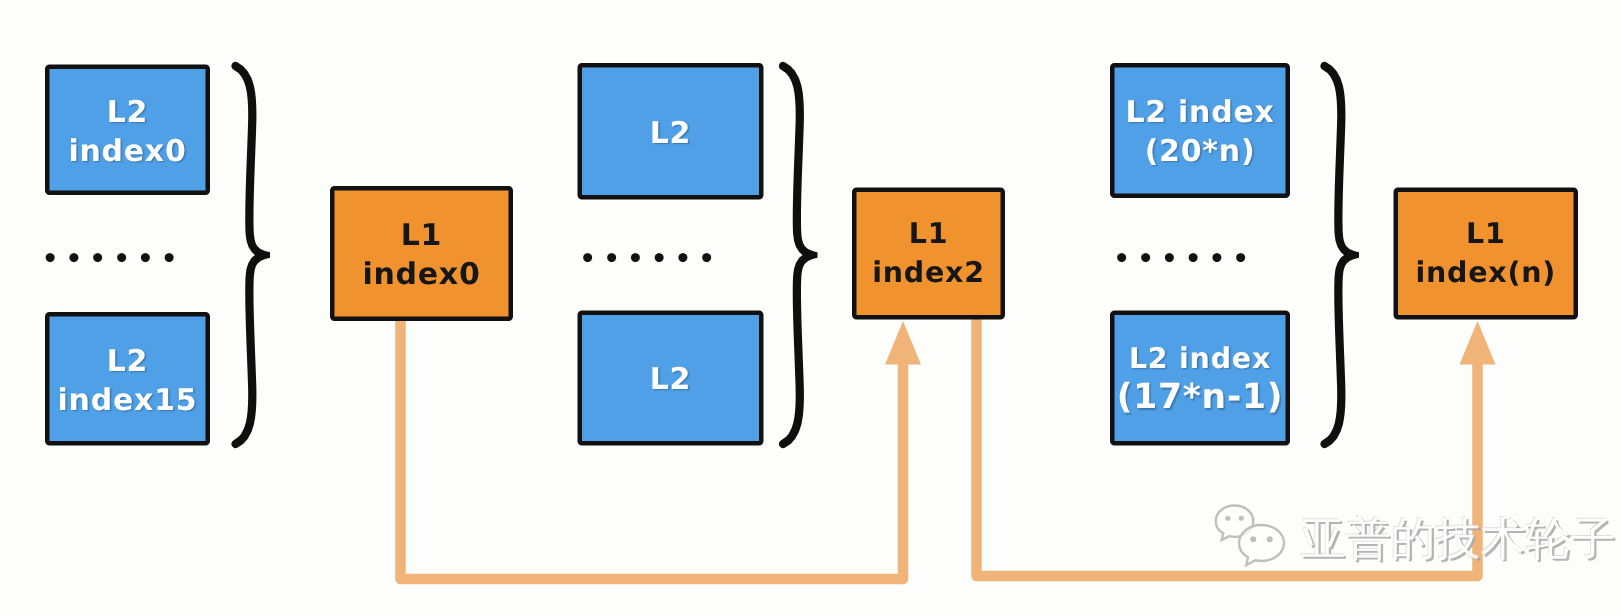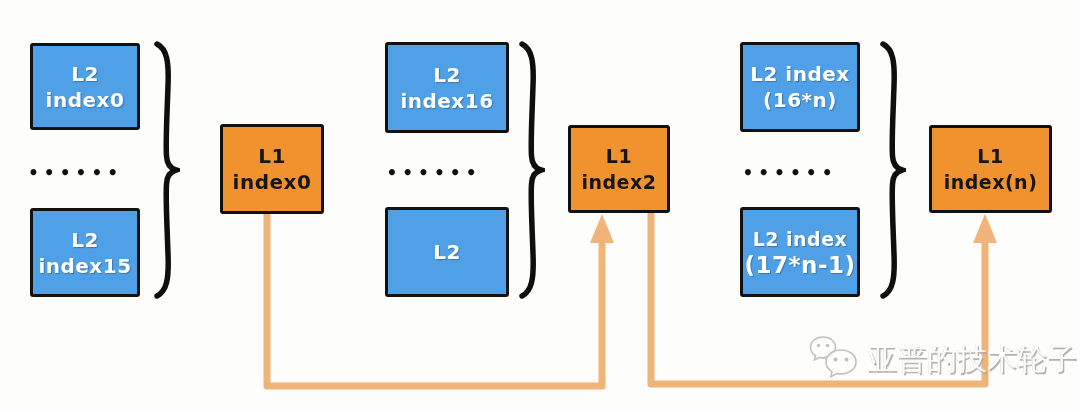--- a/index.html
+++ b/index.html
@@ -50,44 +50,43 @@
   </div>
   <div class="dots" style="left:28px;top:161px;width:92px">••••••</div>
   <div class="box blue" style="left:30px;top:208px;width:110px;height:89px">
     <span class="ln">L2</span>
     <span class="ln">index15</span>
   </div>
   <svg class="brace" style="left:148px;top:40px" width="32" height="260" viewBox="0 0 32 260">
     <path d="M9,4 C19,9 21,22 20,46 C19,76 17.5,102 18.5,116 C19,125 22.5,128.5 28,130
              C22.5,131.5 19,135 18.5,144 C17.5,158 19,184 20,214 C21,238 19,251 9,256" fill="none" stroke="#0f0f0f" stroke-width="5.5" stroke-linecap="round"></path>
   </svg>
-  <div class="box orange" style="left:220px;top:124px;width:104px;height:90px">
+  <div class="box orange" style="left:220px;top:124px;width:122px;height:90px">
     <span class="ln">L1</span>
     <span class="ln">index0</span>
   </div>
 
   <div class="box blue" style="left:385px;top:42px;width:124px;height:91px">
     <span class="ln">L2</span>
-    <span class="ln">index16</span>
   </div>
   <div class="dots" style="left:372px;top:161px;width:124px">••••••</div>
   <div class="box blue" style="left:385px;top:207px;width:124px;height:90px">
     <span class="ln">L2</span>
   </div>
   <svg class="brace" style="left:513px;top:40px" width="32" height="260" viewBox="0 0 32 260">
     <path d="M9,4 C19,9 21,22 20,46 C19,76 17.5,102 18.5,116 C19,125 22.5,128.5 28,130
              C22.5,131.5 19,135 18.5,144 C17.5,158 19,184 20,214 C21,238 19,251 9,256" fill="none" stroke="#0f0f0f" stroke-width="5.5" stroke-linecap="round"></path>
   </svg>
   <div class="box orange" style="left:568px;top:125px;width:102px;height:88px">
     <span class="ln" style="font-size:19px">L1 index2</span>
   </div>
 
   <div class="box blue" style="left:740px;top:42px;width:120px;height:90px">
     <span class="ln">L2 index</span>
-    <span class="ln">(16*n)</span>
+    <span class="ln">(20*n)</span>
   </div>
   <div class="dots" style="left:728px;top:161px;width:124px">••••••</div>
   <div class="box blue" style="left:740px;top:207px;width:120px;height:90px">
     <span class="ln" style="font-size:19px">L2 index</span>
     <span class="ln" style="font-size:23px">(17*n-1)</span>
   </div>
   <svg class="brace" style="left:874px;top:40px" width="32" height="260" viewBox="0 0 32 260">
     <path d="M9,4 C19,9 21,22 20,46 C19,76 17.5,102 18.5,116 C19,125 22.5,128.5 28,130
              C22.5,131.5 19,135 18.5,144 C17.5,158 19,184 20,214 C21,238 19,251 9,256" fill="none" stroke="#0f0f0f" stroke-width="5.5" stroke-linecap="round"></path>
   </svg>

